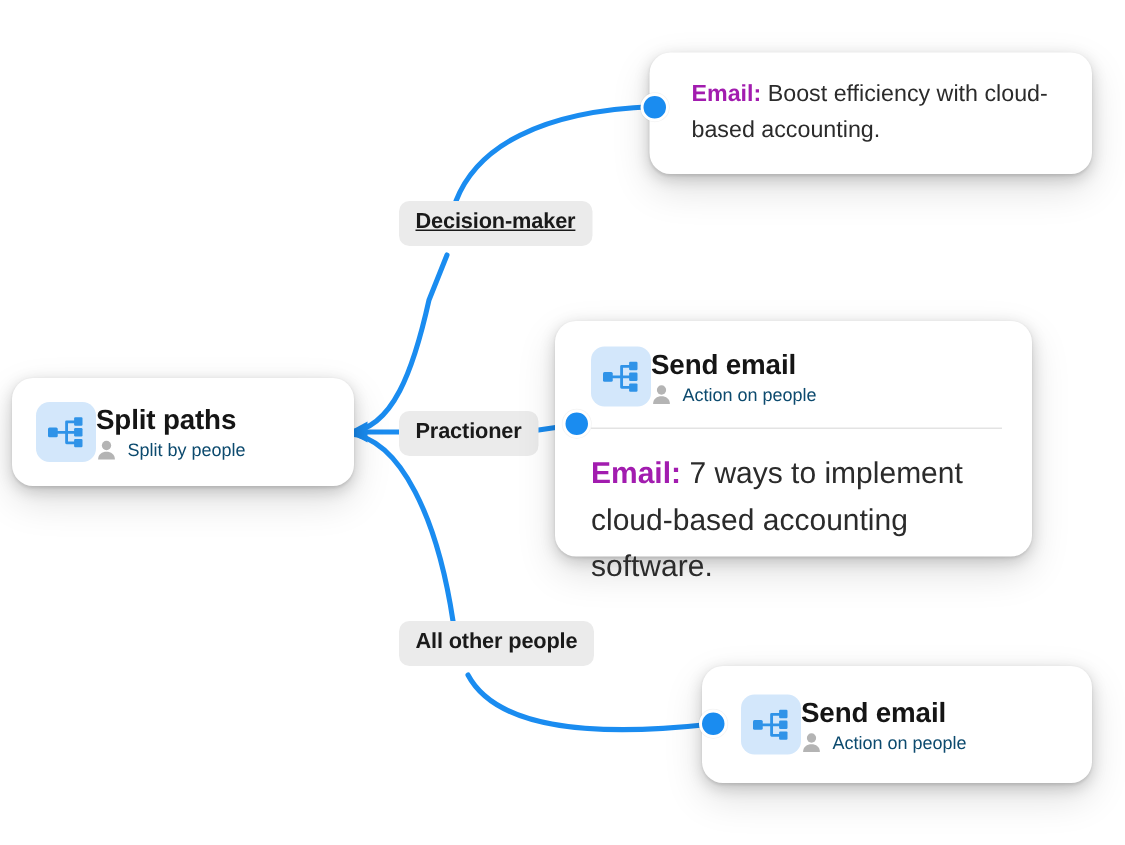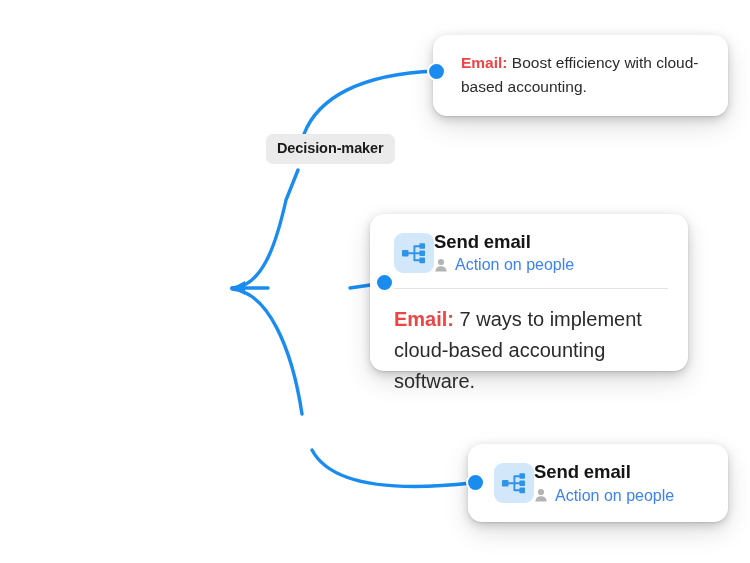--- a/index.html
+++ b/index.html
@@ -63,41 +63,41 @@
     color: #151515;
     letter-spacing: -0.1px;
     line-height: 1.15;
     white-space: nowrap;
   }
 
   .node-sub {
     display: flex;
     align-items: center;
     gap: 7px;
-    font-size: 16px;
-    color: #3b82f6;
+    font-size: 12px;
+    color: #0c4a6e;
     line-height: 1.2;
     white-space: nowrap;
   }
 
   .person-icon { flex: 0 0 auto; display: block; }
 
   .node-divider {
     height: 1px;
     background: #e3e3e3;
     margin: 14px 0 0 0;
   }
 
   .node-body {
     font-size: 20px;
     line-height: 1.55;
     color: #2b2b2b;
   }
 
-  .node-body b { color: #ef4444; font-weight: bold; }
+  .node-body b { color: #a21caf; font-weight: bold; }
 
   
   #node-split {
     left: 8px;  top: 252px;
     width: 228px; height: 72px;
     display: flex; align-items: center;
     padding: 0 16px;
   }
 
   #node-email-top {
@@ -127,21 +127,21 @@
     border-radius: 7px;
     font-size: 14.5px;
     font-weight: bold;
     color: #1a1a1a;
     letter-spacing: -0.1px;
     padding: 6px 11px 7px 11px;
     white-space: nowrap;
     line-height: 1.15;
   }
 
-  #label-decision { left: 266px; top: 134px; }
+  #label-decision { left: 266px; top: 134px; text-decoration: underline; }
   #label-practioner { left: 266px; top: 274px; }
   #label-other    { left: 266px; top: 414px; }
 
   
   .endpoint-dot {
     position: absolute;
     width: 19px; height: 19px;
     border-radius: 50%;
     background: #1a8cf0;
     border: 2.5px solid #ffffff;
@@ -164,24 +164,49 @@
 
     <path d="M 232 288 L 268 288" fill="none" stroke="#1a8cf0" stroke-width="3.4" stroke-linecap="round"></path>
     <path d="M 350 288 L 384 283" fill="none" stroke="#1a8cf0" stroke-width="3.4" stroke-linecap="round"></path>
 
     <path d="M 232 289 C 268 292 292 348 302 414" fill="none" stroke="#1a8cf0" stroke-width="3.4" stroke-linecap="round"></path>
     <path d="M 312 450 C 330 484 390 492 472 483" fill="none" stroke="#1a8cf0" stroke-width="3.4" stroke-linecap="round"></path>
 
     <path d="M 232 288 L 245 281 L 245 295 Z" fill="#1a8cf0"></path>
   </svg>
 
+  <div class="node" id="node-split">
+    <div class="node-head">
+      <span class="icon-tile">
+        <svg width="24" height="22" viewBox="0 0 24 22">
+          <rect x="0" y="8" width="6.5" height="6.5" rx="1" fill="#2f93e8"></rect>
+          <path d="M6.5 11.2 H12.4 M12.4 4.2 V18.2 M12.4 4.2 H17.4 M12.4 11.2 H17.4 M12.4 18.2 H17.4" stroke="#2f93e8" stroke-width="1.9" fill="none" stroke-linecap="round" stroke-linejoin="round"></path>
+          <rect x="17.4" y="1.2" width="5.6" height="5.6" rx="0.8" fill="#2f93e8"></rect>
+          <rect x="17.4" y="8.4" width="5.6" height="5.6" rx="0.8" fill="#2f93e8"></rect>
+          <rect x="17.4" y="15.6" width="5.6" height="5.6" rx="0.8" fill="#2f93e8"></rect>
+        </svg>
+      </span>
+      <span class="head-text">
+        <span class="node-title">Split paths</span>
+        <span class="node-sub">
+          <svg class="person-icon" width="14" height="14" viewBox="0 0 14 14">
+            <circle cx="7" cy="4" r="3.1" fill="#b4b4b4"></circle>
+            <path d="M1.4 13.4 C1.4 9.9 4 8.2 7 8.2 C10 8.2 12.6 9.9 12.6 13.4 Z" fill="#b4b4b4"></path>
+          </svg>
+          <span>Split by people</span>
+        </span>
+      </span>
+    </div>
+  </div>
 
   <div class="branch-label" id="label-decision">Decision-maker</div>
 
-
+  <div class="branch-label" id="label-practioner">Practioner</div>
+
+  <div class="branch-label" id="label-other">All other people</div>
 
   <div class="node" id="node-email-top">
     <div class="node-body">
       <b>Email:</b><span> Boost efficiency with cloud-based accounting.</span>
     </div>
   </div>
 
   <div class="node" id="node-send-mid">
     <div class="node-head">
       <span class="icon-tile">

